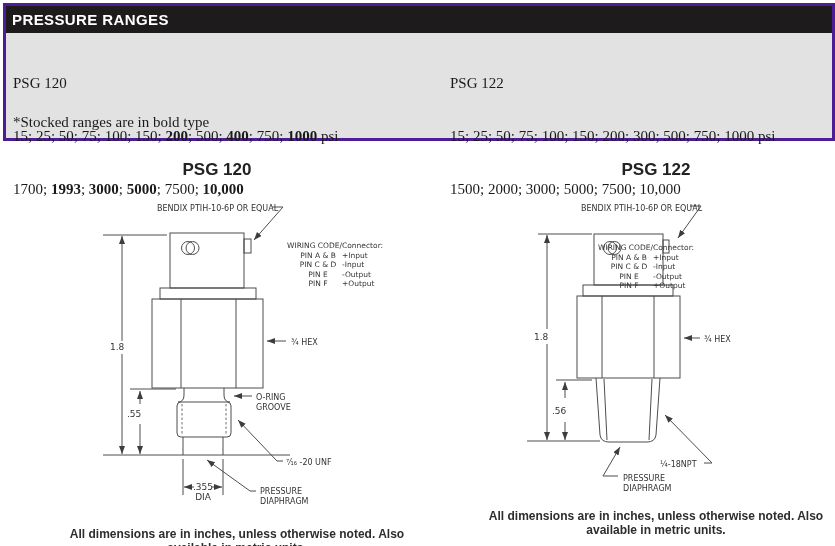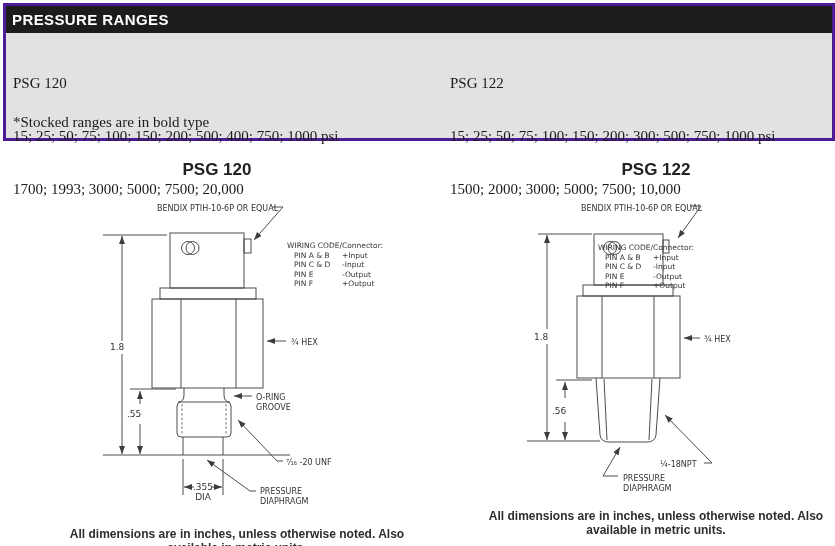--- a/index.html
+++ b/index.html
@@ -16,55 +16,55 @@
     height:27px;background:#1d1b1c;color:#ffffff;
     font-size:15px;font-weight:bold;letter-spacing:.4px;
     line-height:27px;padding-left:6px;
   }
   .panel-body{position:relative;height:103px;
     font-family:"Liberation Serif", serif;font-size:15px;color:#1a1a1a;}
   .rangecol{position:absolute;top:7px;white-space:pre-wrap;}
   .rangecol .rline{line-height:19px;}
   .rangecol.left{left:7px;}
   .rangecol.right{left:444px;}
-  .b{font-weight:normal;}
+  .b{font-weight:bold;}
   .stocked{position:absolute;left:7px;top:81px;font-size:15px;}
   
   .fig-title{position:absolute;font-size:17px;font-weight:bold;color:#222;
     width:110px;text-align:center;}
   .t120{left:162px;top:160px;}
   .t122{left:601px;top:160px;}
   .fig-footer{position:absolute;font-size:12px;font-weight:600;color:#2d2d2d;
     text-align:center;width:360px;}
   .f120{left:57px;top:527px;}
   .f122{left:476px;top:509px;}
   
   .wiring{position:absolute;font-family:"DejaVu Sans", "Liberation Sans", sans-serif;
     font-size:7.5px;color:#333;line-height:9.6px;}
   .w120{left:287px;top:241px;}
   .w122{left:598px;top:243px;}
   .wiring .wrow{padding-left:7px;}
-  .wiring .pin{display:inline-block;width:48px;}
+  .wiring .pin{display:inline-block;width:48px;text-align:center;}
   
   svg.draw{position:absolute;left:0;top:0;}
   .ln{stroke:#4d4d4d;stroke-width:1;fill:none;}
   .lnd{stroke:#4d4d4d;stroke-width:0.8;fill:none;stroke-dasharray:2.5 2;}
   .lbl{fill:#333;font-family:"DejaVu Sans", "Liberation Sans", sans-serif;font-size:8px;}
   .dim{fill:#333;font-family:"DejaVu Sans", "Liberation Sans", sans-serif;font-size:9px;}
 </style>
 </head>
 <body>
 
 <div class="panel">
   <div class="panel-bar">PRESSURE RANGES</div>
   <div class="panel-body">
     <div class="rangecol left">
       <div class="rline">PSG 120</div>
       <div class="rline"><span>15; 25; 50; 75; 100; 150; </span><span class="b">200</span><span>; 500; </span><span class="b">400</span><span>; 750; </span><span class="b">1000</span><span> psi</span></div>
-      <div class="rline"><span>1700; </span><span class="b">1993</span><span>; </span><span class="b">3000</span><span>; </span><span class="b">5000</span><span>; 7500; </span><span class="b">20,000</span></div>
+      <div class="rline"><span>1700; </span><span class="b">1993</span><span>; </span><span class="b">3000</span><span>; </span><span class="b">5000</span><span>; 7500; </span><span class="b">10,000</span></div>
     </div>
     <div class="rangecol right">
       <div class="rline">PSG 122</div>
       <div class="rline">15; 25; 50; 75; 100; 150; 200; 300; 500; 750; 1000 psi</div>
       <div class="rline">1500; 2000; 3000; 5000; 7500; 10,000</div>
     </div>
     <div class="stocked">*Stocked ranges are in bold type</div>
   </div>
 </div>
 

